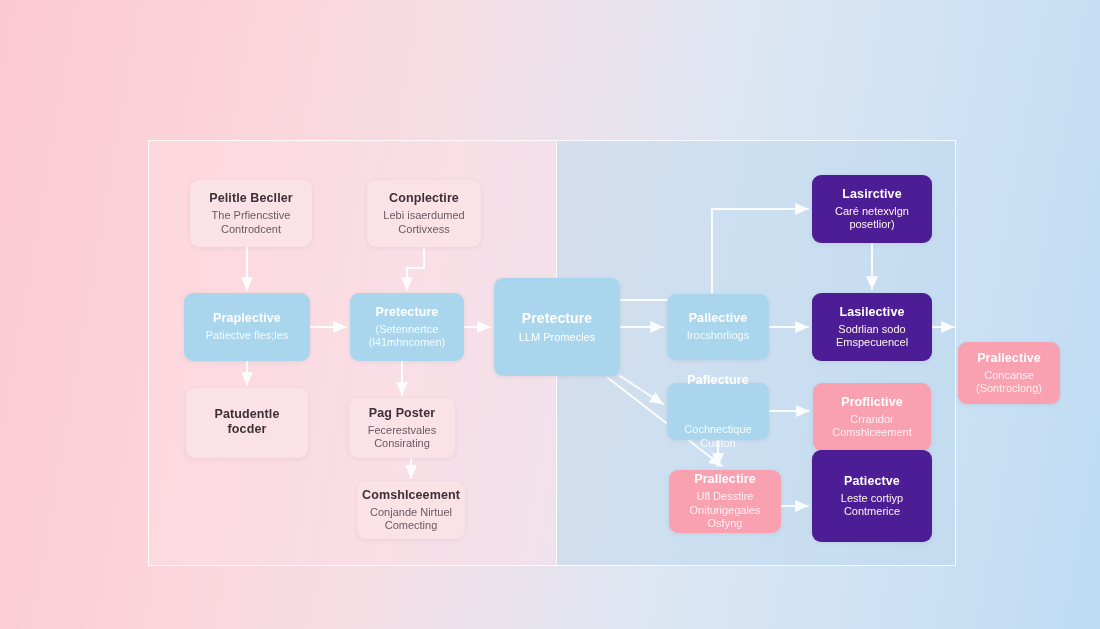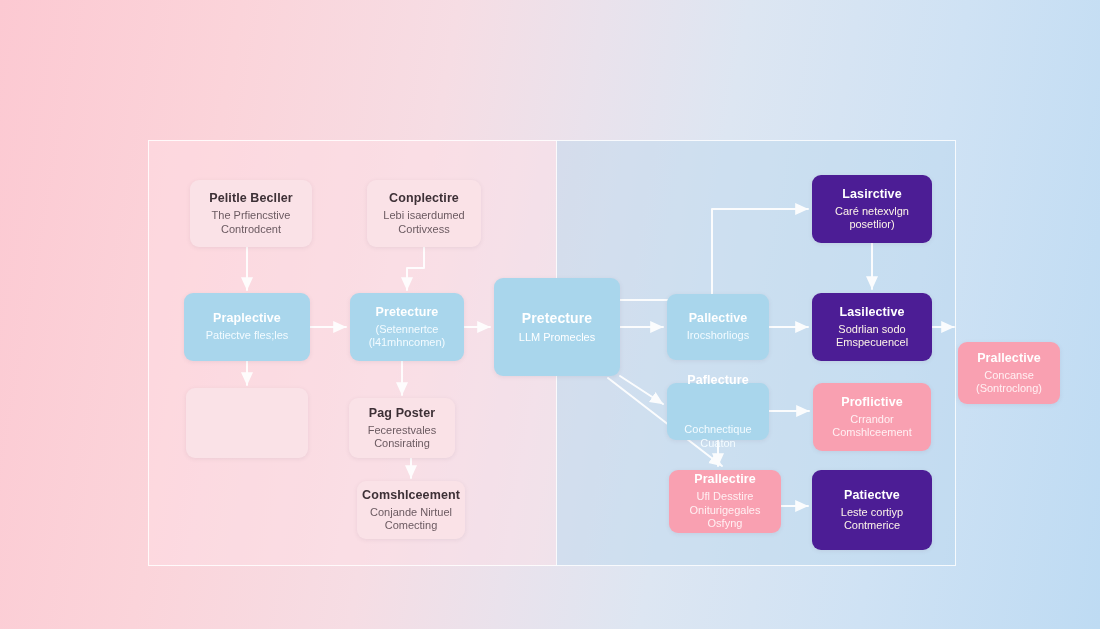--- a/index.html
+++ b/index.html
@@ -121,20 +121,21 @@
       </div>
       <div class="node v-blue" style="left: 350px; top: 293px; width: 114px; height: 68px;">
         <div class="t">Pretecture</div>
         <div class="s">(Setennertce<br>(l41mhncomen)</div>
       </div>
       <div class="node v-center" style="left: 494px; top: 278px; width: 126px; height: 98px;">
         <div class="t">Pretecture</div>
         <div class="s">LLM Promecles</div>
       </div>
       <div class="node v-soft" style="left: 186px; top: 388px; width: 122px; height: 70px;">
+        <div class="t">Patudentle focder</div>
       </div>
       <div class="node v-soft" style="left: 349px; top: 398px; width: 106px; height: 60px;">
         <div class="t">Pag Poster</div>
         <div class="s">Fecerestvales<br>Consirating</div>
       </div>
       <div class="node v-soft" style="left: 357px; top: 481px; width: 108px; height: 58px;">
         <div class="t">Comshlceement</div>
         <div class="s">Conjande Nirtuel<br>Comecting</div>
       </div>
       <div class="node v-orange" style="left: 812px; top: 175px; width: 120px; height: 68px;">
@@ -158,19 +159,19 @@
         <div class="s">Cochnectique<br>Cuaton</div>
       </div>
       <div class="node v-pink" style="left: 813px; top: 383px; width: 118px; height: 68px;">
         <div class="t">Proflictive</div>
         <div class="s">Crrandor<br>Comshlceement</div>
       </div>
       <div class="node v-pink" style="left: 669px; top: 470px; width: 112px; height: 63px;">
         <div class="t">Prallectire</div>
         <div class="s">Ufl Desstire<br>Oniturigegales<br>Osfyng</div>
       </div>
-      <div class="node v-orange" style="left: 812px; top: 470px; width: 120px; height: 80px;">
+      <div class="node v-orange" style="left: 812px; top: 450px; width: 120px; height: 92px;">
         <div class="t">Patiectve</div>
         <div class="s">Leste cortiyp<br>Contmerice</div>
       </div>
     </div>
 
 </div>
 
 </body></html>

